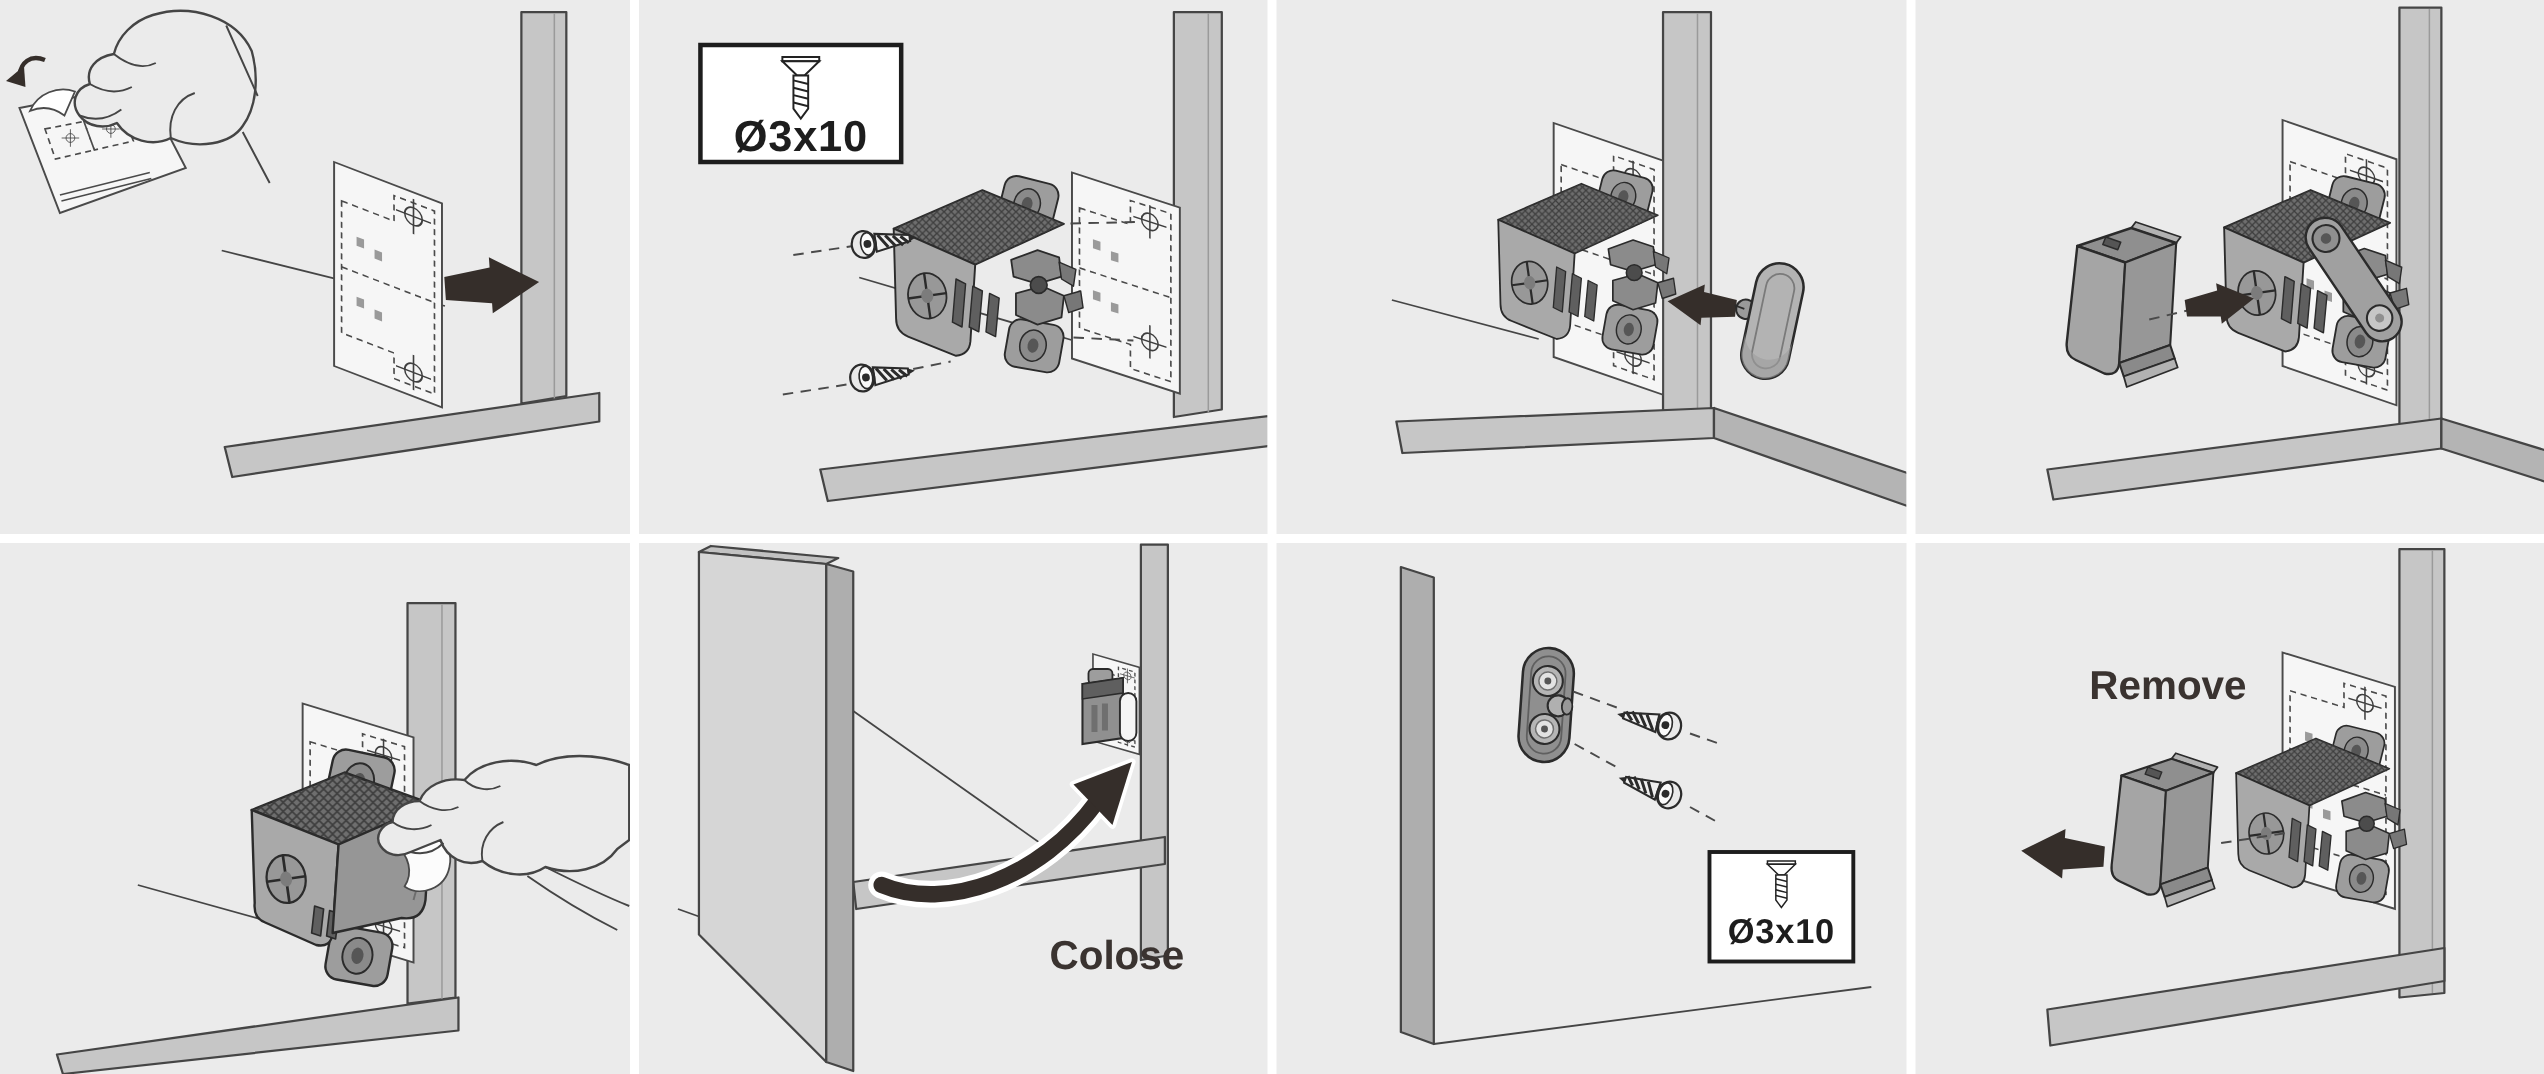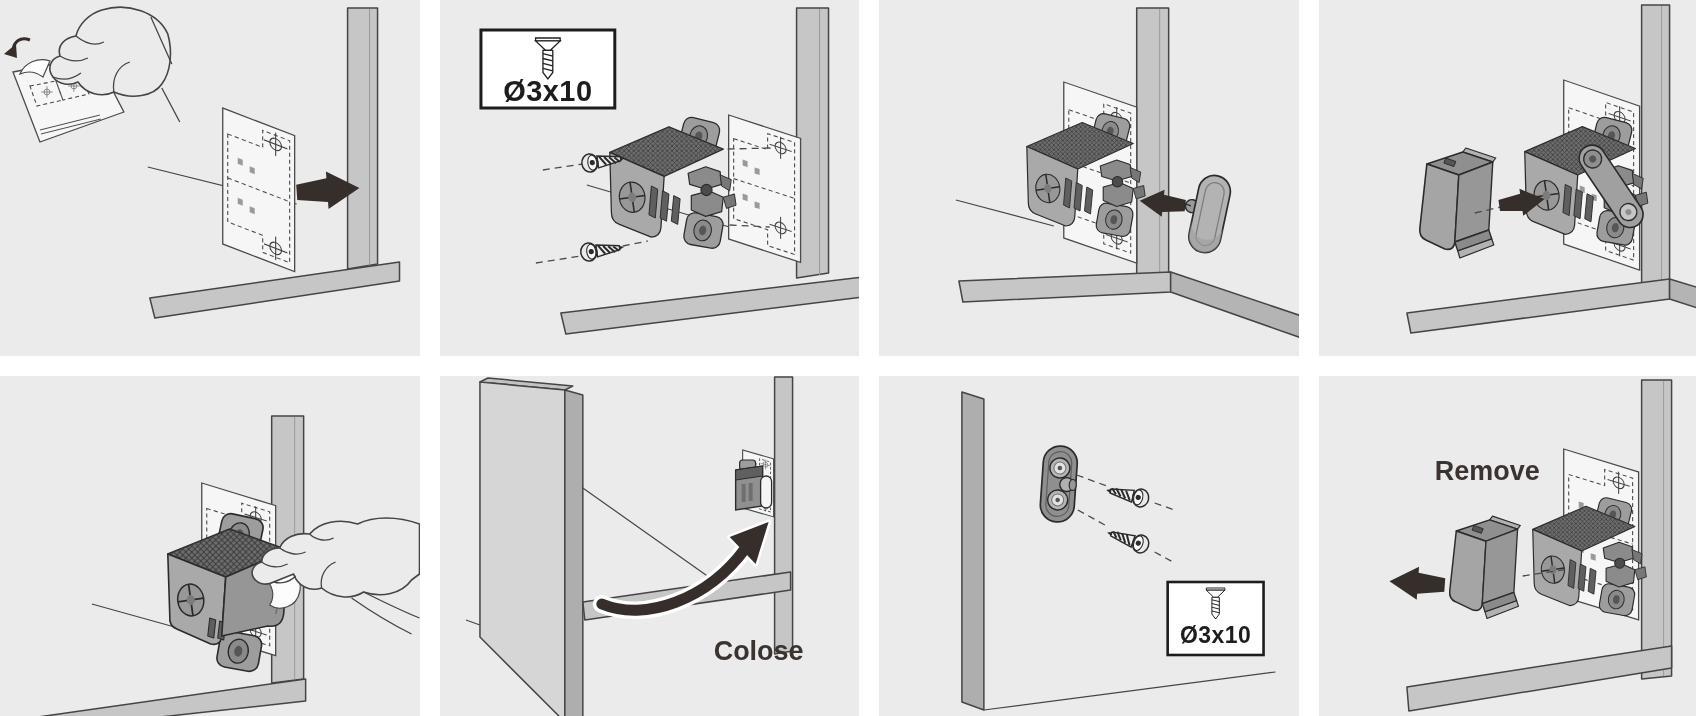--- a/index.html
+++ b/index.html
@@ -1,17 +1,17 @@
 <!DOCTYPE html>
 <html><head>
 <meta charset="utf-8">
 <style>
   html,body{margin:0;padding:0;background:#ffffff;}
   .sheet{width:1696px;height:716px;background:#ffffff;}
-  .grid{display:grid;grid-template-columns:repeat(4,419.5px);grid-template-rows:356px 354px;gap:20px;width:1689px;height:716px;}
+  .grid{display:grid;grid-template-columns:repeat(4,419.5px);grid-template-rows:356px 354px;gap:6px;width:1689px;height:716px;}
   .panel{background:#ebebeb;overflow:hidden;}
   .panel svg{display:block;width:100%;height:100%;}
   svg text{font-family:"Liberation Sans","DejaVu Sans",sans-serif;}
   text.spec{font-weight:700;fill:#1d1d1d;letter-spacing:0.5px;}
   text.cap{font-weight:600;fill:#3a3330;}
   .furn{stroke:#454545;stroke-width:1.5;stroke-linejoin:round;}
   .thin{stroke:#454545;stroke-width:1.2;fill:none;}
   .dash{stroke:#4a4a4a;stroke-width:1.3;fill:none;stroke-dasharray:7,5;}
   .tdash{stroke:#4a4a4a;stroke-width:1.1;fill:none;stroke-dasharray:4,3;}
   .hand{fill:#ebebeb;stroke:#454545;stroke-width:1.6;stroke-linejoin:round;}

